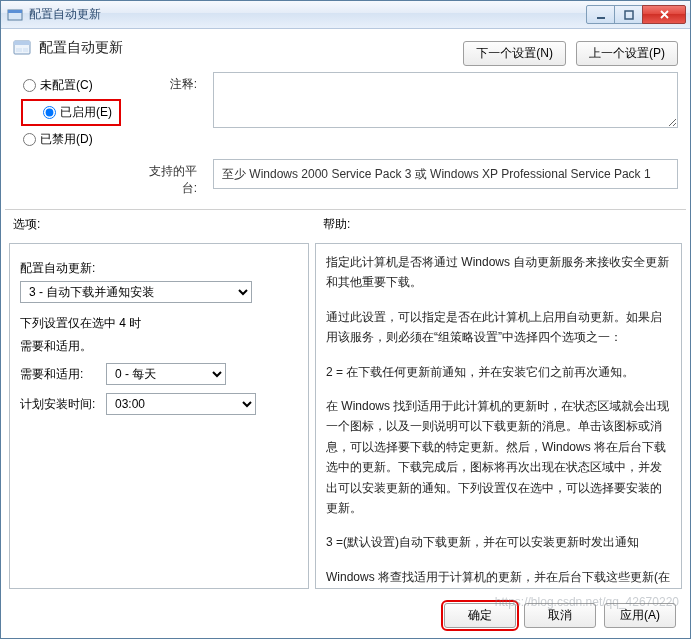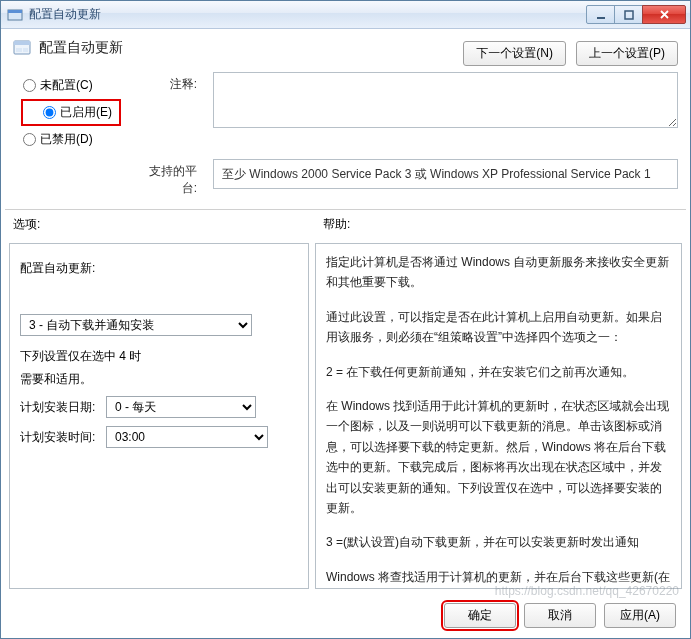--- a/index.html
+++ b/index.html
@@ -122,36 +122,36 @@
   .panel.right p { margin: 0 0 14px 0; }
   .opt-label { margin: 6px 0 4px 0; }
   select {
     font-family: inherit;
     font-size: 12px;
     border:1px solid #9fa8b0;
     background:#fff;
     padding:2px 4px;
     height:22px;
   }
-  .select-wide { width: 232px; margin-top: 33px; }
-  .select-mid { width: 150px; }
-  .select-time { width: 162px; }
+  .select-wide { width: 232px; }
+  .select-mid { width: 120px; }
+  .select-time { width: 150px; }
   .static-line { margin: 12px 0 6px 0; }
   .row-inline { display:flex; align-items:center; gap:8px; margin:8px 0; }
   .row-inline .lbl { width: 78px; }
   .footer {
     display:flex;
     justify-content:flex-end;
     gap:8px;
     padding: 10px 14px;
   }
   .btn.ok-highlight { outline: 2px solid #e30000; outline-offset: 1px; }
   .watermark {
     position:absolute;
-    right:12px; bottom:41px;
+    right:12px; bottom:30px;
     color: rgba(120,130,140,0.4);
     font-size:12px;
     pointer-events:none;
   }
   .panel::-webkit-scrollbar { width:16px; }
   .panel::-webkit-scrollbar-track { background:#efefef; border-left:1px solid #d0d0d0;}
   .panel::-webkit-scrollbar-thumb { background:#c6cdd6; border:1px solid #9aa4b0; border-radius:2px;}
 </style>
 </head>
 <body>
@@ -235,21 +235,21 @@
 
 <div class="panels">
   <div class="panel left">
     <div class="opt-label">配置自动更新:</div>
     <select class="select-wide">
       <option>3 - 自动下载并通知安装</option>
     </select>
     <div class="static-line">下列设置仅在选中 4 时</div>
     <div>需要和适用。</div>
     <div class="row-inline">
-      <span class="lbl">计划安装日期:</span>
+      <span class="lbl">需要和适用:</span>
       <select class="select-mid">
         <option>0 - 每天</option>
       </select>
     </div>
     <div class="row-inline">
       <span class="lbl">计划安装时间:</span>
       <select class="select-time">
         <option>03:00</option>
       </select>
     </div>

